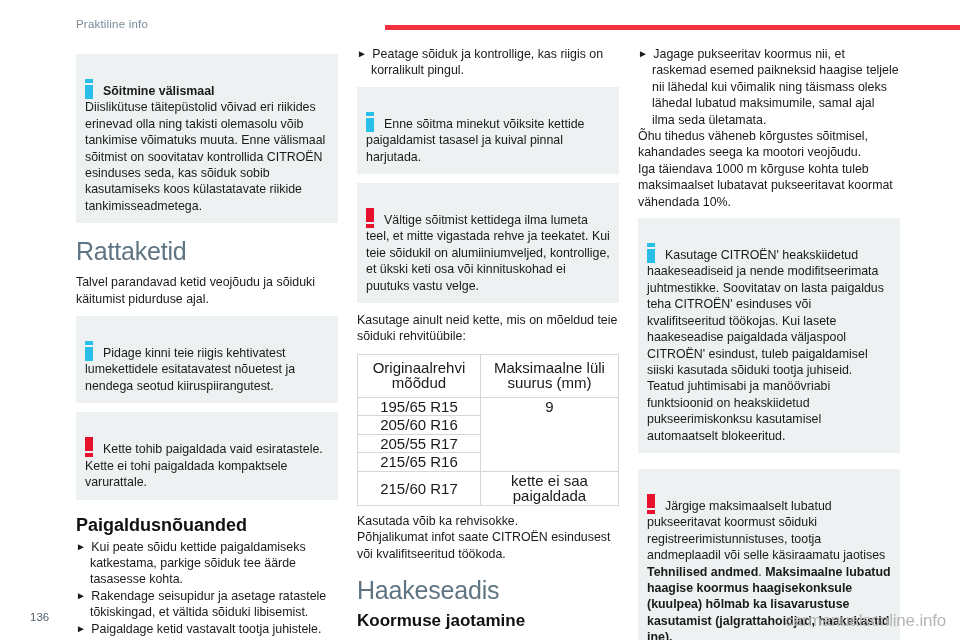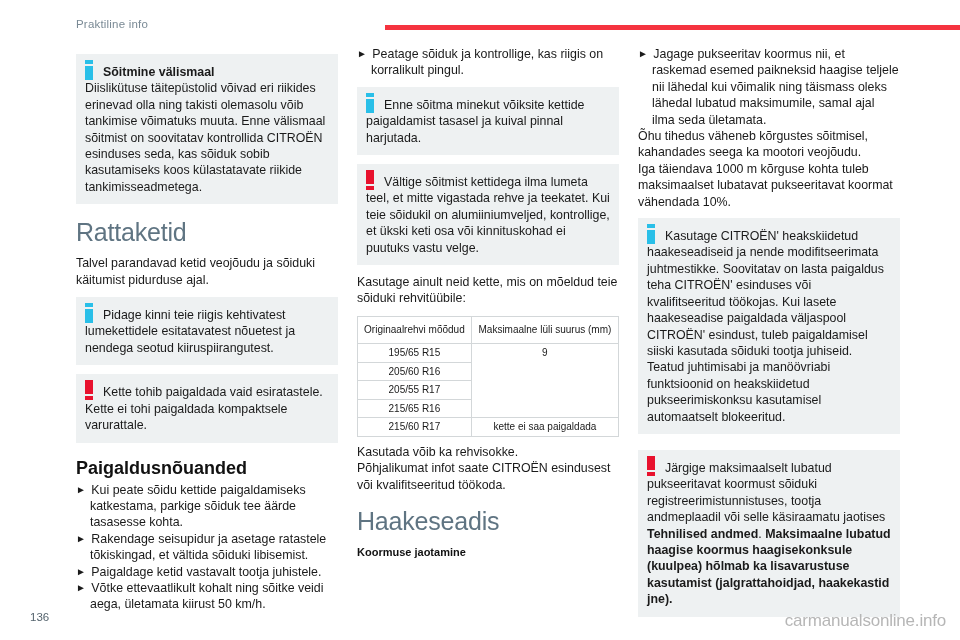--- a/index.html
+++ b/index.html
@@ -74,21 +74,21 @@
     letter-spacing: -0.2px;
   }
   h3.sub-title {
     font-size: 18px;
     font-weight: bold;
     color: #111111;
     margin: 14px 0 3px 0;
     line-height: 22px;
   }
   h4.minor-title {
-    font-size: 11px;
+    font-size: 17px;
     font-weight: bold;
     color: #111111;
     margin: 2px 0 4px 0;
     line-height: 16.4px;
   }
   .bullet-line {
     font-size: 12.4px;
     line-height: 16.4px;
     margin: 0;
     text-indent: -14px;
@@ -97,21 +97,21 @@
   .tri {
     font-size: 10px;
     line-height: 16.4px;
     vertical-align: 1px;
     letter-spacing: 2px;
   }
 
   
   .callout {
     background: #eef1f2;
-    padding: 5px 9px 9px 9px;
+    padding: 24px 9px 9px 9px;
     margin: 8px 0 9px 0;
     font-size: 12.4px;
     line-height: 16.4px;
     position: relative;
   }
   .callout .cbody {
     margin: 0;
   }
   .ico {
     display: inline-block;
@@ -121,21 +121,21 @@
     position: relative;
     top: 1px;
   }
   .ico svg { display: block; }
 
   
   table.spec {
     border-collapse: collapse;
     width: 100%;
     margin: 6px 0 7px 0;
-    font-size: 10px;
+    font-size: 15px;
   }
   table.spec td, table.spec th {
     border: 1px solid #d3d7d9;
     padding: 1px 4px;
     text-align: center;
     font-weight: normal;
     line-height: 15.5px;
     vertical-align: middle;
   }
   table.spec th {

